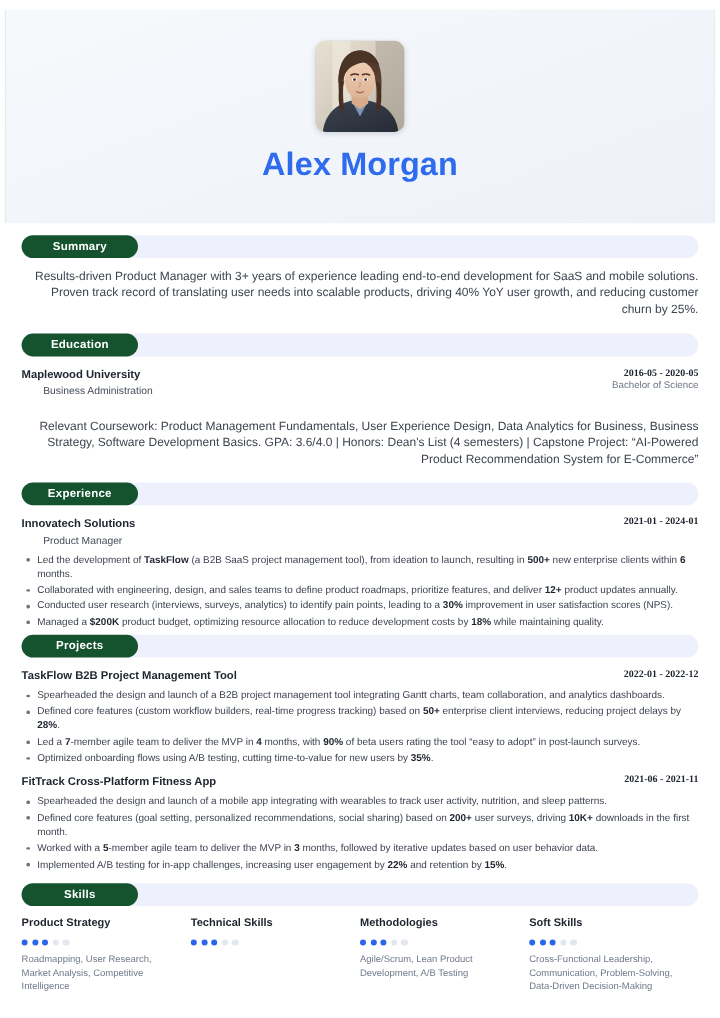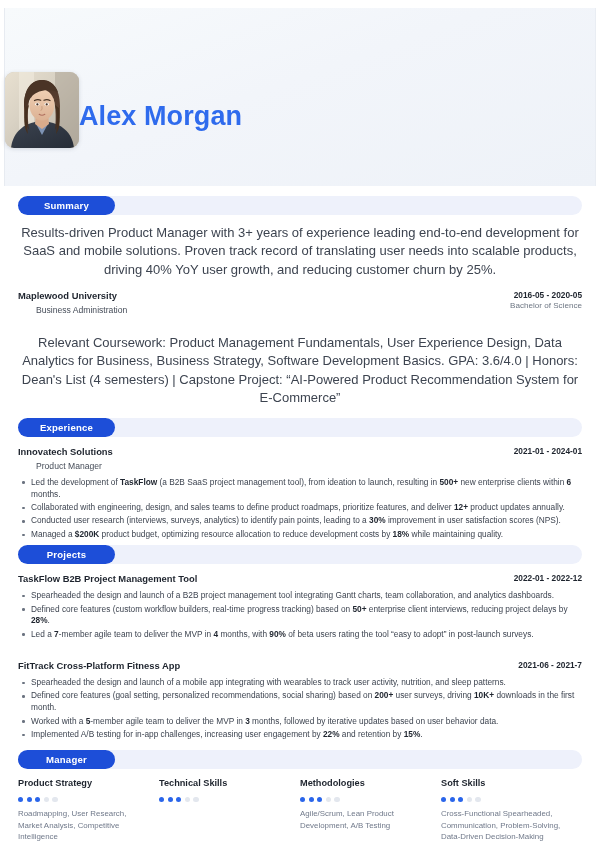--- a/index.html
+++ b/index.html
@@ -18,21 +18,21 @@
   }
   
   .header {
     position: relative;
     margin: 8px 4px 0 4px;
     height: 178px;
     background: linear-gradient(160deg, #f7fafc 0%, #f2f5fa 45%, #eef2f8 100%);
     border-left: 1px solid #e7ebf1;
     border-right: 1px solid #e9edf3;
     display: flex;
-    flex-direction: row;
+    flex-direction: column;
     align-items: center;
     padding-top: 26px;
   }
   .avatar {
     width: 74px;
     height: 76px;
     border-radius: 9px;
     overflow: hidden;
     box-shadow: 0 1px 4px rgba(60,72,95,0.18);
     background: #cfc6b6;
@@ -73,40 +73,40 @@
   .sec-bar {
     position: absolute;
     left: 0; right: 0; top: 0;
     height: 19px;
     background: #eef1fb;
     border-radius: 10px;
   }
   .sec-pill {
     position: relative;
     z-index: 2;
-    background: #1d4ed8;
+    background: #14532d;
     color: #ffffff;
     font-size: 9.6px;
     font-weight: 700;
     border-radius: 10px;
     height: 19px;
     min-width: 97px;
     padding: 0 14px;
     display: flex;
     align-items: center;
     justify-content: center;
     letter-spacing: 0.2px;
   }
 
   .para {
-    font-size: 13px;
+    font-size: 10px;
     line-height: 1.42;
     color: #3d4450;
     margin-bottom: 11px;
-    text-align: center;
+    text-align: right;
   }
 
   .entry { margin-bottom: 4px; }
   .entry-top {
     display: flex;
     justify-content: space-between;
     align-items: flex-start;
   }
   .entry-left { flex: 1 1 auto; min-width: 0; }
   .entry-right { flex: 0 0 auto; text-align: right; padding-left: 10px; }
@@ -122,20 +122,21 @@
     line-height: 1.4;
     margin-top: 1px;
     padding-left: 18px;
   }
   .dates {
     font-size: 8.3px;
     font-weight: 700;
     color: #1e242e;
     line-height: 1.3;
     white-space: nowrap;
+    font-family: Liberation Serif, serif;
   }
   .degree {
     font-size: 8.1px;
     color: #6d7683;
     line-height: 1.35;
     white-space: nowrap;
   }
   .bullets { list-style: none; margin: 5px 0 0 0; padding: 0; }
   .bullets li {
     position: relative;
@@ -251,20 +252,24 @@
 
     <div class="section">
       <div class="sec-head">
         <div class="sec-bar"></div>
         <div class="sec-pill">Summary</div>
       </div>
       <div class="para">Results-driven Product Manager with 3+ years of experience leading end-to-end development for SaaS and mobile solutions. Proven track record of translating user needs into scalable products, driving 40% YoY user growth, and reducing customer churn by 25%.</div>
     </div>
 
     <div class="section">
+      <div class="sec-head">
+        <div class="sec-bar"></div>
+        <div class="sec-pill">Education</div>
+      </div>
       <div class="entry">
         <div class="entry-top">
           <div class="entry-left">
             <div class="org">Maplewood University</div>
             <div class="role">Business Administration</div>
           </div>
           <div class="entry-right">
             <div class="dates">2016-05 - 2020-05</div>
             <div class="degree">Bachelor of Science</div>
           </div>
@@ -309,45 +314,46 @@
             <div class="org">TaskFlow B2B Project Management Tool</div>
           </div>
           <div class="entry-right">
             <div class="dates">2022-01 - 2022-12</div>
           </div>
         </div>
         <ul class="bullets">
             <li>Spearheaded the design and launch of a B2B project management tool integrating Gantt charts, team collaboration, and analytics dashboards.</li>
             <li>Defined core features (custom workflow builders, real-time progress tracking) based on <b>50+</b> enterprise client interviews, reducing project delays by <b>28%</b>.</li>
             <li>Led a <b>7</b>-member agile team to deliver the MVP in <b>4</b> months, with <b>90%</b> of beta users rating the tool “easy to adopt” in post-launch surveys.</li>
+            <li>Optimized onboarding flows using A/B testing, cutting time-to-value for new users by <b>35%</b>.</li>
           </ul>
       </div>
 
-      <div class="entry" style="margin-top:19px">
+      <div class="entry" style="margin-top:7px">
         <div class="entry-top">
           <div class="entry-left">
             <div class="org">FitTrack Cross-Platform Fitness App</div>
           </div>
           <div class="entry-right">
-            <div class="dates">2021-06 - 2021-7</div>
+            <div class="dates">2021-06 - 2021-11</div>
           </div>
         </div>
         <ul class="bullets">
             <li>Spearheaded the design and launch of a mobile app integrating with wearables to track user activity, nutrition, and sleep patterns.</li>
             <li>Defined core features (goal setting, personalized recommendations, social sharing) based on <b>200+</b> user surveys, driving <b>10K+</b> downloads in the first month.</li>
             <li>Worked with a <b>5</b>-member agile team to deliver the MVP in <b>3</b> months, followed by iterative updates based on user behavior data.</li>
             <li>Implemented A/B testing for in-app challenges, increasing user engagement by <b>22%</b> and retention by <b>15%</b>.</li>
           </ul>
       </div>
     </div>
 
     <div class="section" style="margin-top:9px">
       <div class="sec-head">
         <div class="sec-bar"></div>
-        <div class="sec-pill">Manager</div>
+        <div class="sec-pill">Skills</div>
       </div>
       <div class="skills-grid">
 
         <div class="skill-col">
           <div class="skill-title">Product Strategy</div>
           <div class="dots">
               <span class="dot on"></span>
               <span class="dot on"></span>
               <span class="dot on"></span>
               <span class="dot"></span>
@@ -381,20 +387,20 @@
 
         <div class="skill-col">
           <div class="skill-title">Soft Skills</div>
           <div class="dots">
               <span class="dot on"></span>
               <span class="dot on"></span>
               <span class="dot on"></span>
               <span class="dot"></span>
               <span class="dot"></span>
             </div>
-          <div class="skill-text">Cross-Functional Spearheaded, Communication, Problem-Solving, Data-Driven Decision-Making</div>
+          <div class="skill-text">Cross-Functional Leadership, Communication, Problem-Solving, Data-Driven Decision-Making</div>
         </div>
 
       </div>
     </div>
 
   </div>
 </div>
 
 </body></html>

